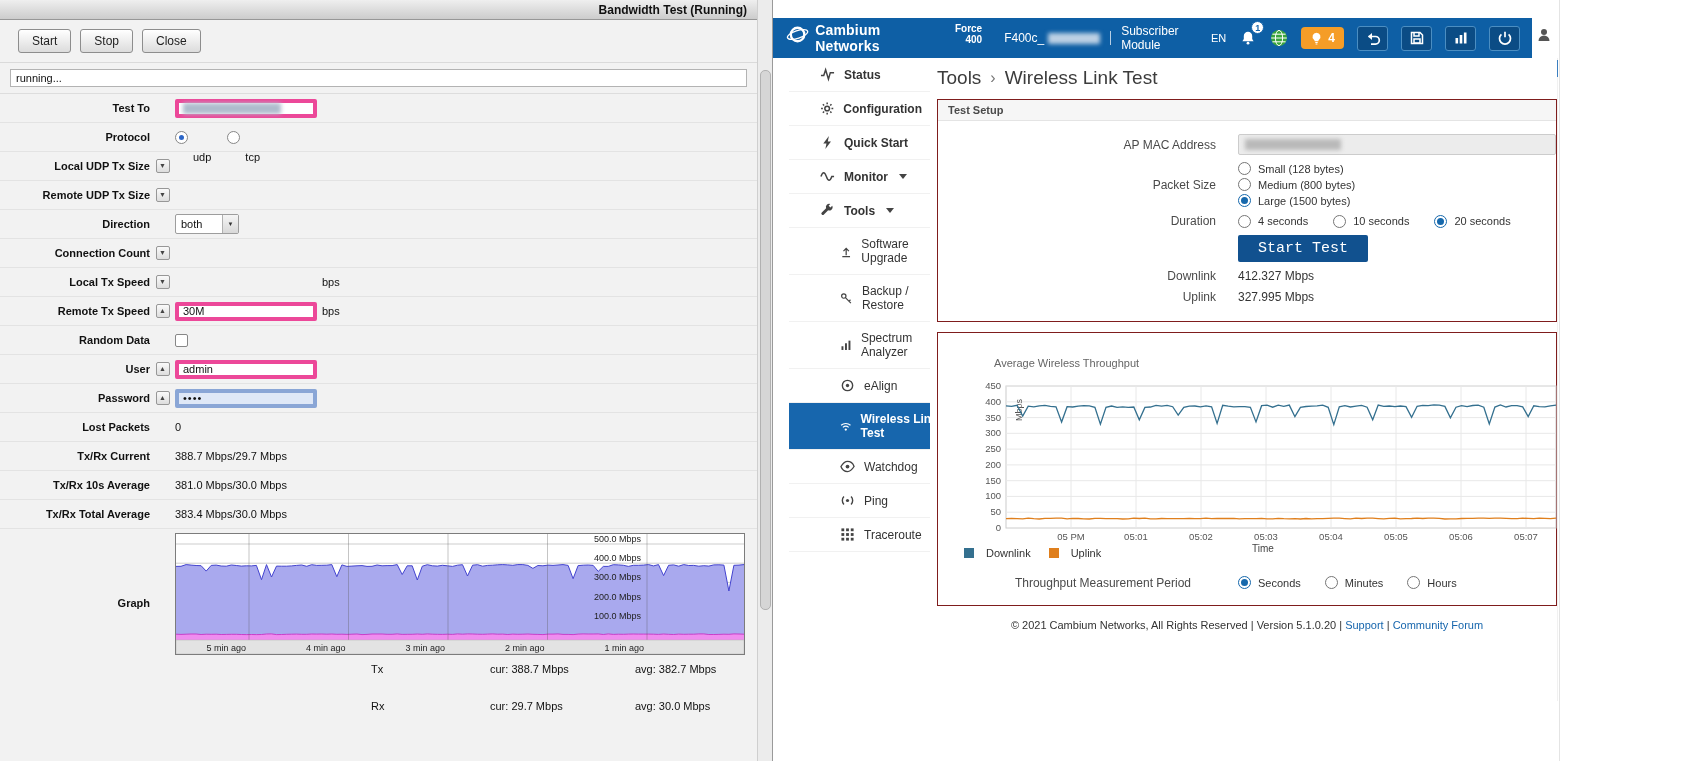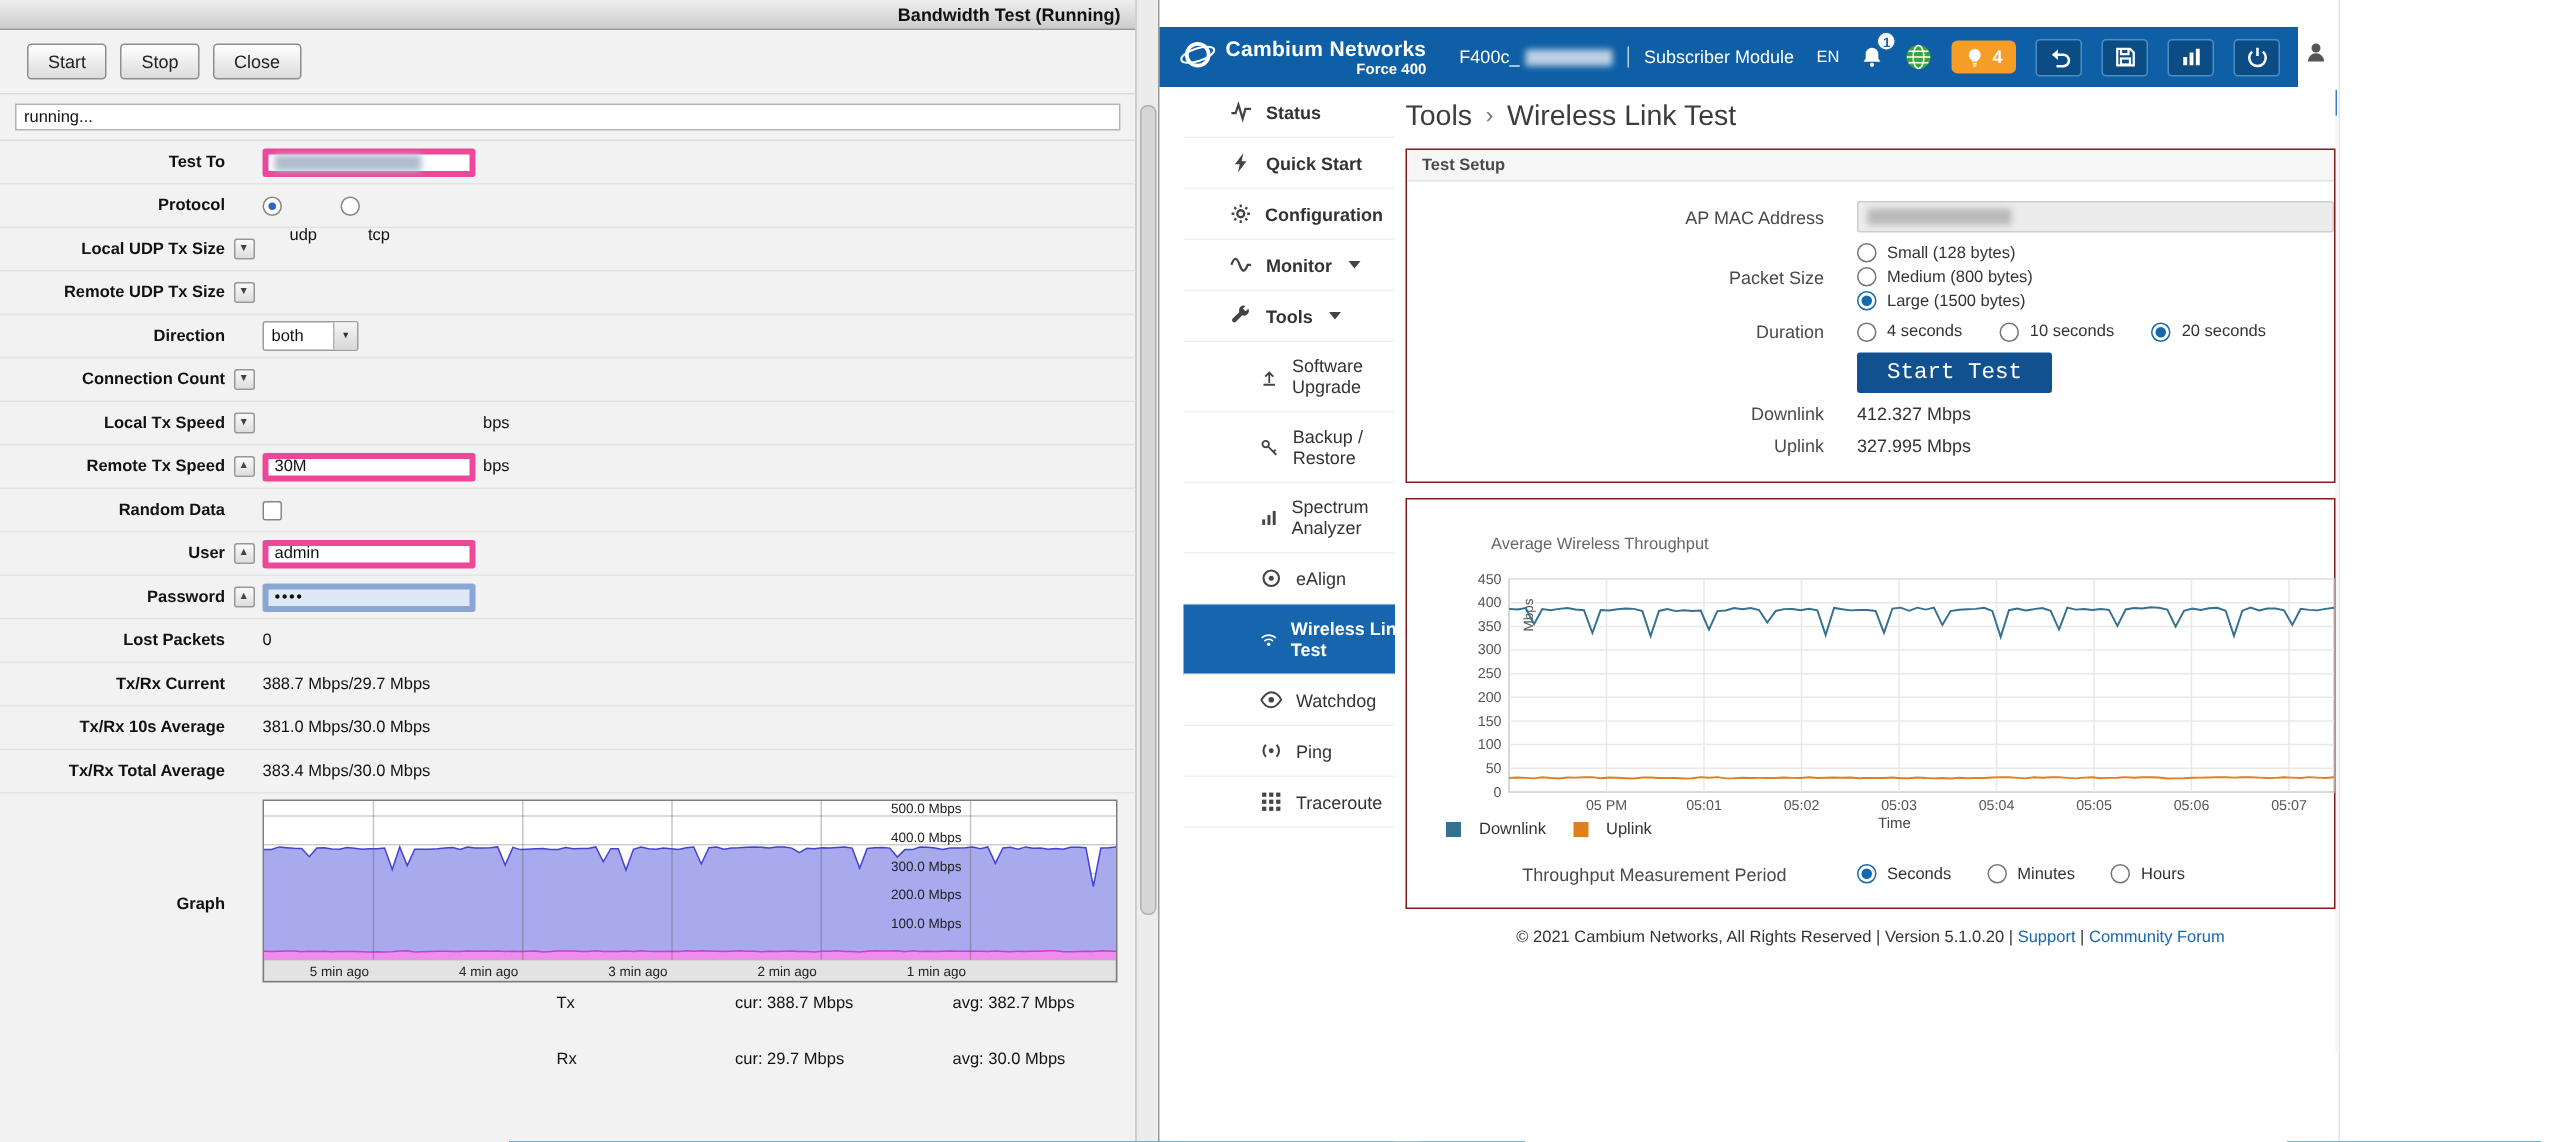--- a/index.html
+++ b/index.html
@@ -1,17 +1,17 @@
 <!DOCTYPE html>
 <html><head>
 <meta charset="utf-8">
 <style>
 *{box-sizing:border-box;margin:0;padding:0;}
 body{font-family:"Liberation Sans","DejaVu Sans",sans-serif;background:#fff;}
-#screen{position:relative;width:1702px;height:761px;overflow:hidden;background:#0369a1;}
+#screen{position:relative;width:1702px;height:761px;overflow:hidden;background:#a21caf;}
 svg{display:block;}
 svg text{font-family:"Liberation Sans","DejaVu Sans",sans-serif;}
 
 
 #left-window{position:absolute;left:0;top:0;width:757px;height:761px;background:#f2f2f2;}
 .lw-titlebar{height:20px;background:linear-gradient(#efefef,#cccccc);border-bottom:1px solid #979797;display:flex;align-items:center;justify-content:flex-end;padding-right:10px;font-size:12px;font-weight:bold;color:#111;}
 .lw-toolbar{display:flex;gap:9px;padding:9px 0 9px 18px;border-bottom:1px solid #dadada;}
 .btn3d{font-family:inherit;font-size:12px;color:#222;padding:4px 13px;background:linear-gradient(#ffffff,#dcdcdc);border:1px solid #8d8d8d;border-radius:3px;cursor:pointer;}
 .lw-statuswrap{padding:6px 10px;border-bottom:1px solid #dddddd;}
 .lw-statusbox{height:18px;background:#fff;border:1px solid #b3b3b3;display:flex;align-items:center;padding:0 5px;font-size:11px;color:#111;}
@@ -36,21 +36,21 @@
 .graph-wrap{margin-left:25px;}
 .graph-box{width:570px;border:1px solid #7c7c7c;background:#fff;}
 .graph-stats{display:grid;grid-template-columns:119px 145px 140px auto;margin:8px 0 0 196px;font-size:11px;color:#111;line-height:12px;row-gap:1px;}
 #lw-scrollbar{position:absolute;left:757px;top:0;width:16px;height:761px;background:#ececec;border-left:1px solid #cfcfcf;border-right: 1px solid #9a9a9a;}
 #lw-scrollbar .thumb{position:absolute;left:2px;top:70px;width:11px;height:540px;background:#d6d6d6;border:1px solid #b1b1b1;border-radius:5px;}
 
 
 #right-window{position:absolute;left:773px;top:0;width:787px;height:761px;background:#fff;border-right:1px solid #e4e4e4;}
 .rw-topbar{position:absolute;left:0;top:18px;width:759px;height:40px;background:#0e5fa5;display:flex;align-items:center;color:#fff;}
 .logo{display:flex;align-items:flex-start;gap:6px;margin-left:13px;}
-.brand-col{display:flex;flex-direction:column;}
+.brand-col{display:flex;flex-direction:row;}
 .brand{font-size:14px;font-weight:bold;letter-spacing:.2px;}
 .model{font-size:10px;font-weight:bold;text-align:right;margin-top:1px;}
 .device{display:flex;align-items:center;margin-left:22px;font-size:12px;gap:4px;}
 .divider{width:1px;height:14px;background:rgba(255,255,255,.7);margin:0 6px;}
 .rw-right{margin-left:auto;display:flex;align-items:center;gap:13px;margin-right:12px;}
 .lang{font-size:11px;cursor:pointer;}
 .icon-wrap{position:relative;width:18px;height:18px;display:flex;align-items:center;justify-content:center;cursor:pointer;}
 .badge{position:absolute;top:-8px;right:-7px;min-width:13px;height:13px;border-radius:7px;background:#fff;color:#1766ad;font-size:9px;font-weight:bold;display:flex;align-items:center;justify-content:center;border:1px solid #1766ad;padding:0 2px;}
 .pill{height:22px;padding:0 9px;background:#f59d27;border-radius:4px;display:flex;align-items:center;gap:5px;font-size:12px;font-weight:bold;color:#fff;cursor:pointer;}
 .tb-btn{width:31px;height:25px;background:#0b4c85;border:1px solid #4b8ec2;border-radius:3px;display:flex;align-items:center;justify-content:center;cursor:pointer;}
@@ -391,33 +391,33 @@
 
     <div class="rw-sidebar">
       <div class="side-item top">
         <svg width="15" height="15" viewBox="0 0 16 16">
             <path d="M1 9h3l2-6 3 10 2-7h4" stroke="#444" fill="none" stroke-width="1.6"></path>
           </svg>
         <span class="lbl">Status</span>
       </div>
       <div class="side-item top">
         <svg width="15" height="15" viewBox="0 0 16 16">
-            <path d="M9.5 1 3.5 9h3.4l-1.2 6 6-8H8.3z" fill="#444"></path>
-          </svg>
-        <span class="lbl">Quick Start</span>
-      </div>
-      <div class="side-item top">
-        <svg width="15" height="15" viewBox="0 0 16 16">
           <circle cx="8" cy="8" r="2.6" stroke="#444" stroke-width="1.7" fill="none"></circle>
           <g stroke="#444" stroke-width="1.7">
               <path d="M8 1.2v2M8 12.8v2M1.2 8h2M12.8 8h2M3.2 3.2l1.4 1.4M11.4 11.4l1.4 1.4M12.8 3.2l-1.4 1.4M4.6 11.4l-1.4 1.4"></path>
             </g>
         </svg>
         <span class="lbl">Configuration</span>
         <span class="caret"></span>
+      </div>
+      <div class="side-item top">
+        <svg width="15" height="15" viewBox="0 0 16 16">
+            <path d="M9.5 1 3.5 9h3.4l-1.2 6 6-8H8.3z" fill="#444"></path>
+          </svg>
+        <span class="lbl">Quick Start</span>
       </div>
       <div class="side-item top">
         <svg width="15" height="15" viewBox="0 0 16 16">
             <path d="M1 8c2-5.5 3.8-5.5 5.8 0s3.8 5.5 5.8 0h2.4" stroke="#444" fill="none" stroke-width="1.6"></path>
           </svg>
         <span class="lbl">Monitor</span>
         <span class="caret"></span>
       </div>
       <div class="side-item top">
         <svg width="15" height="15" viewBox="0 0 16 16">

